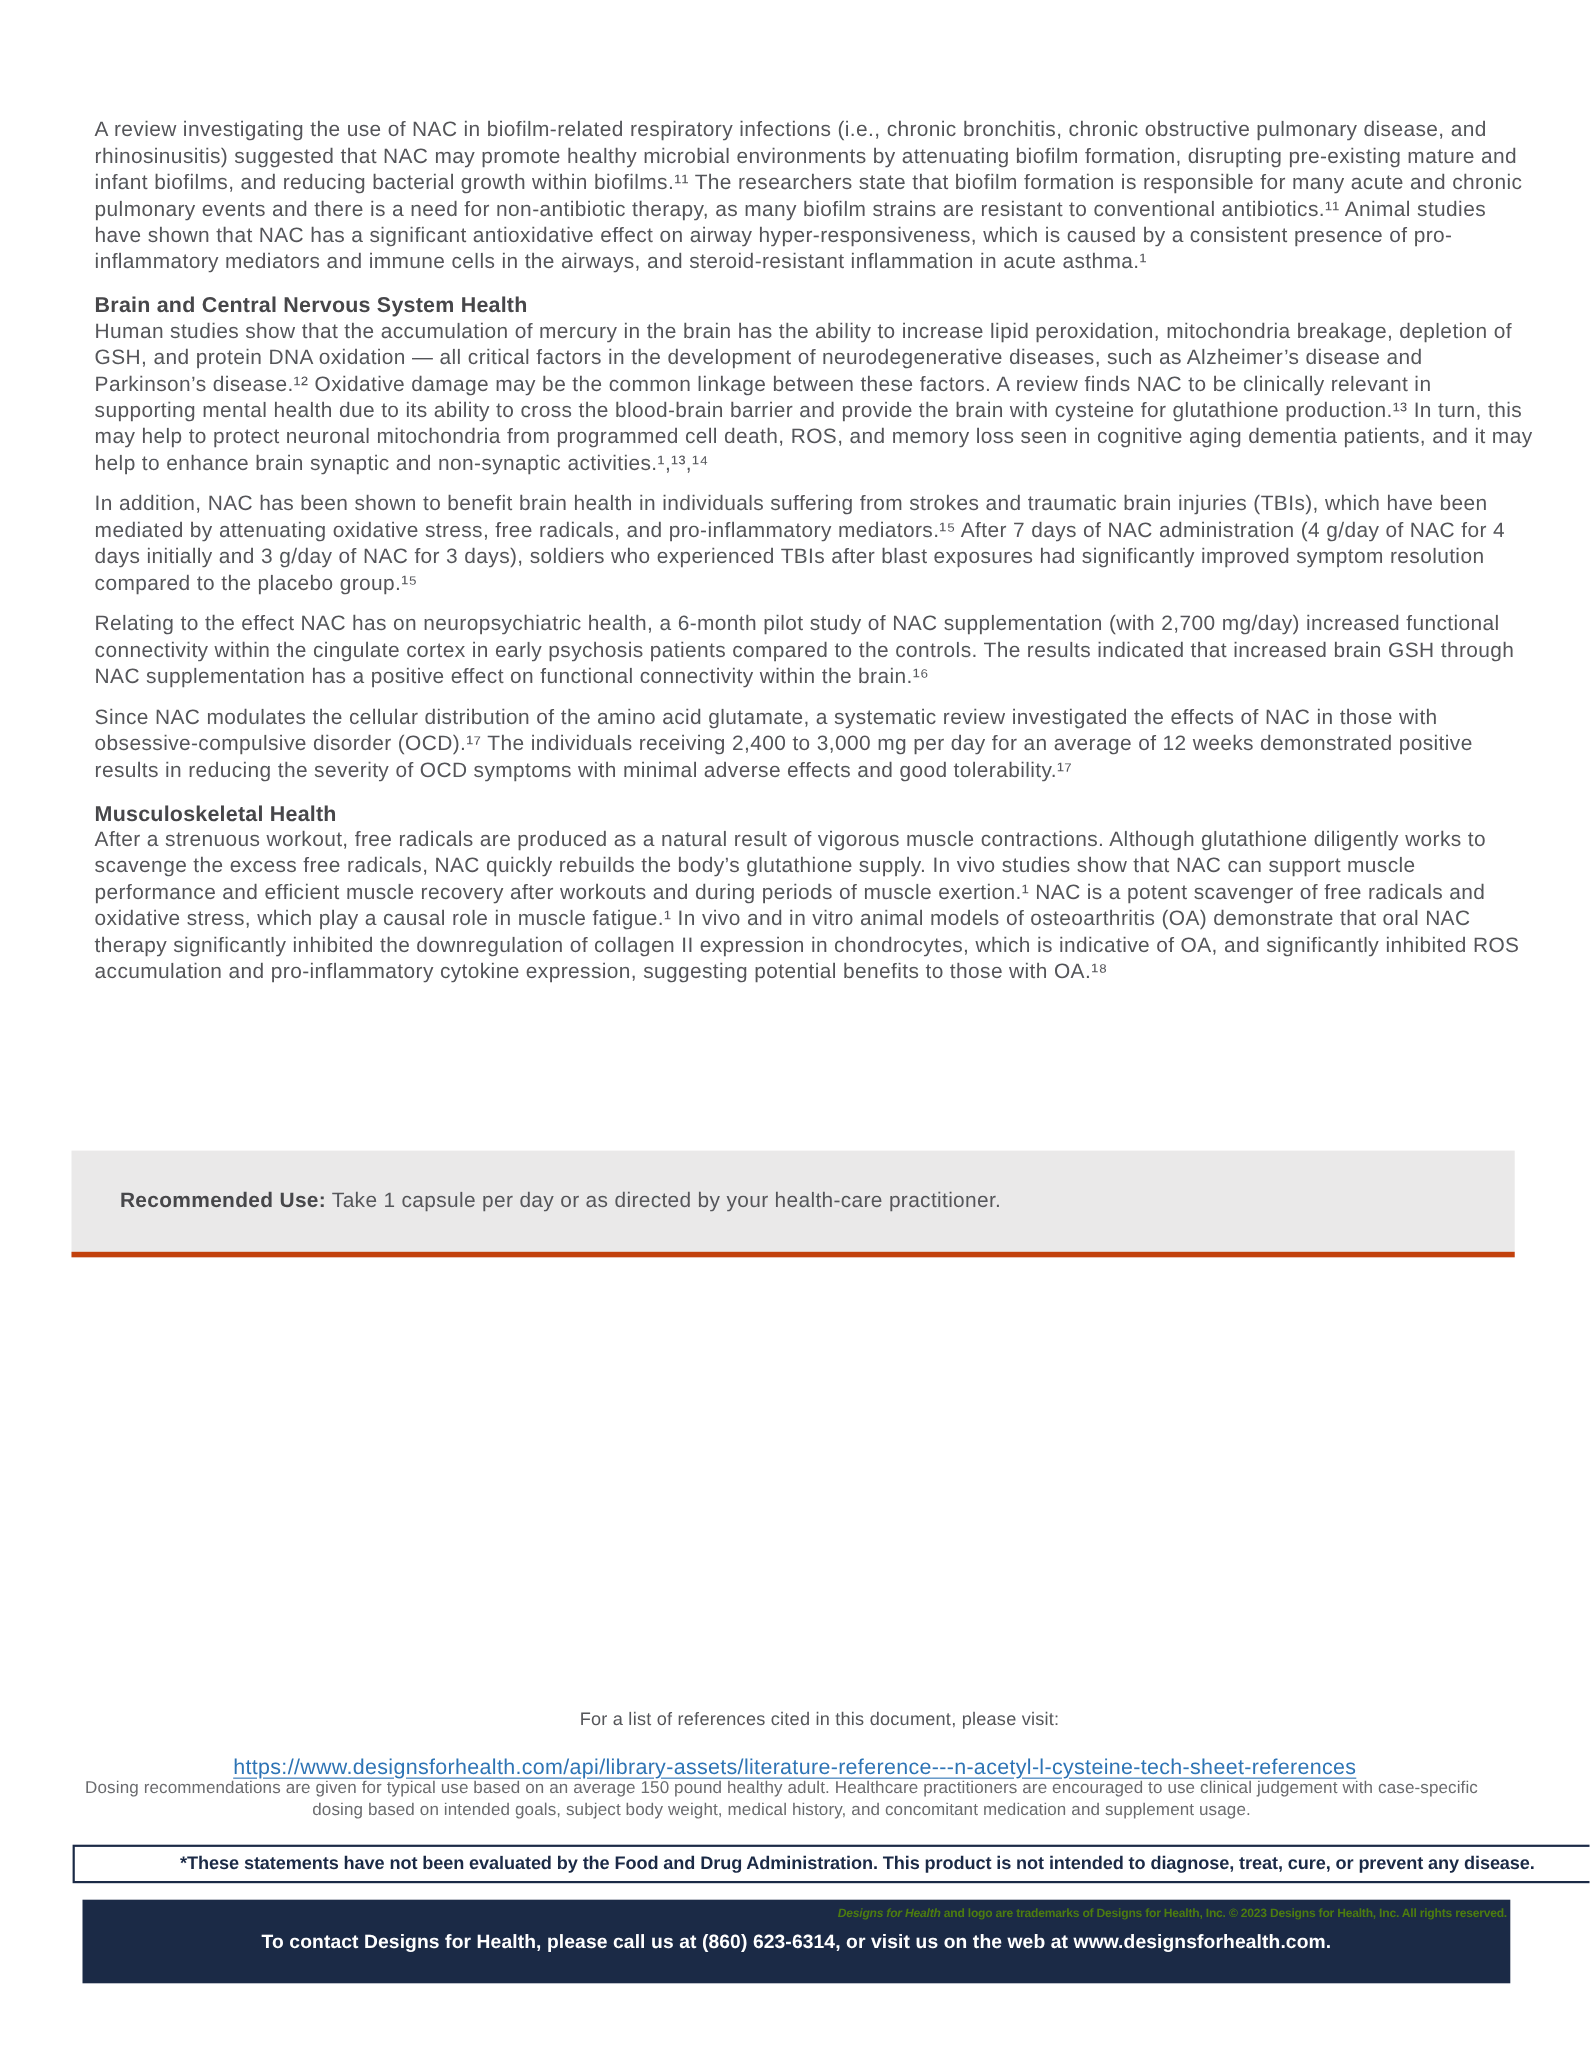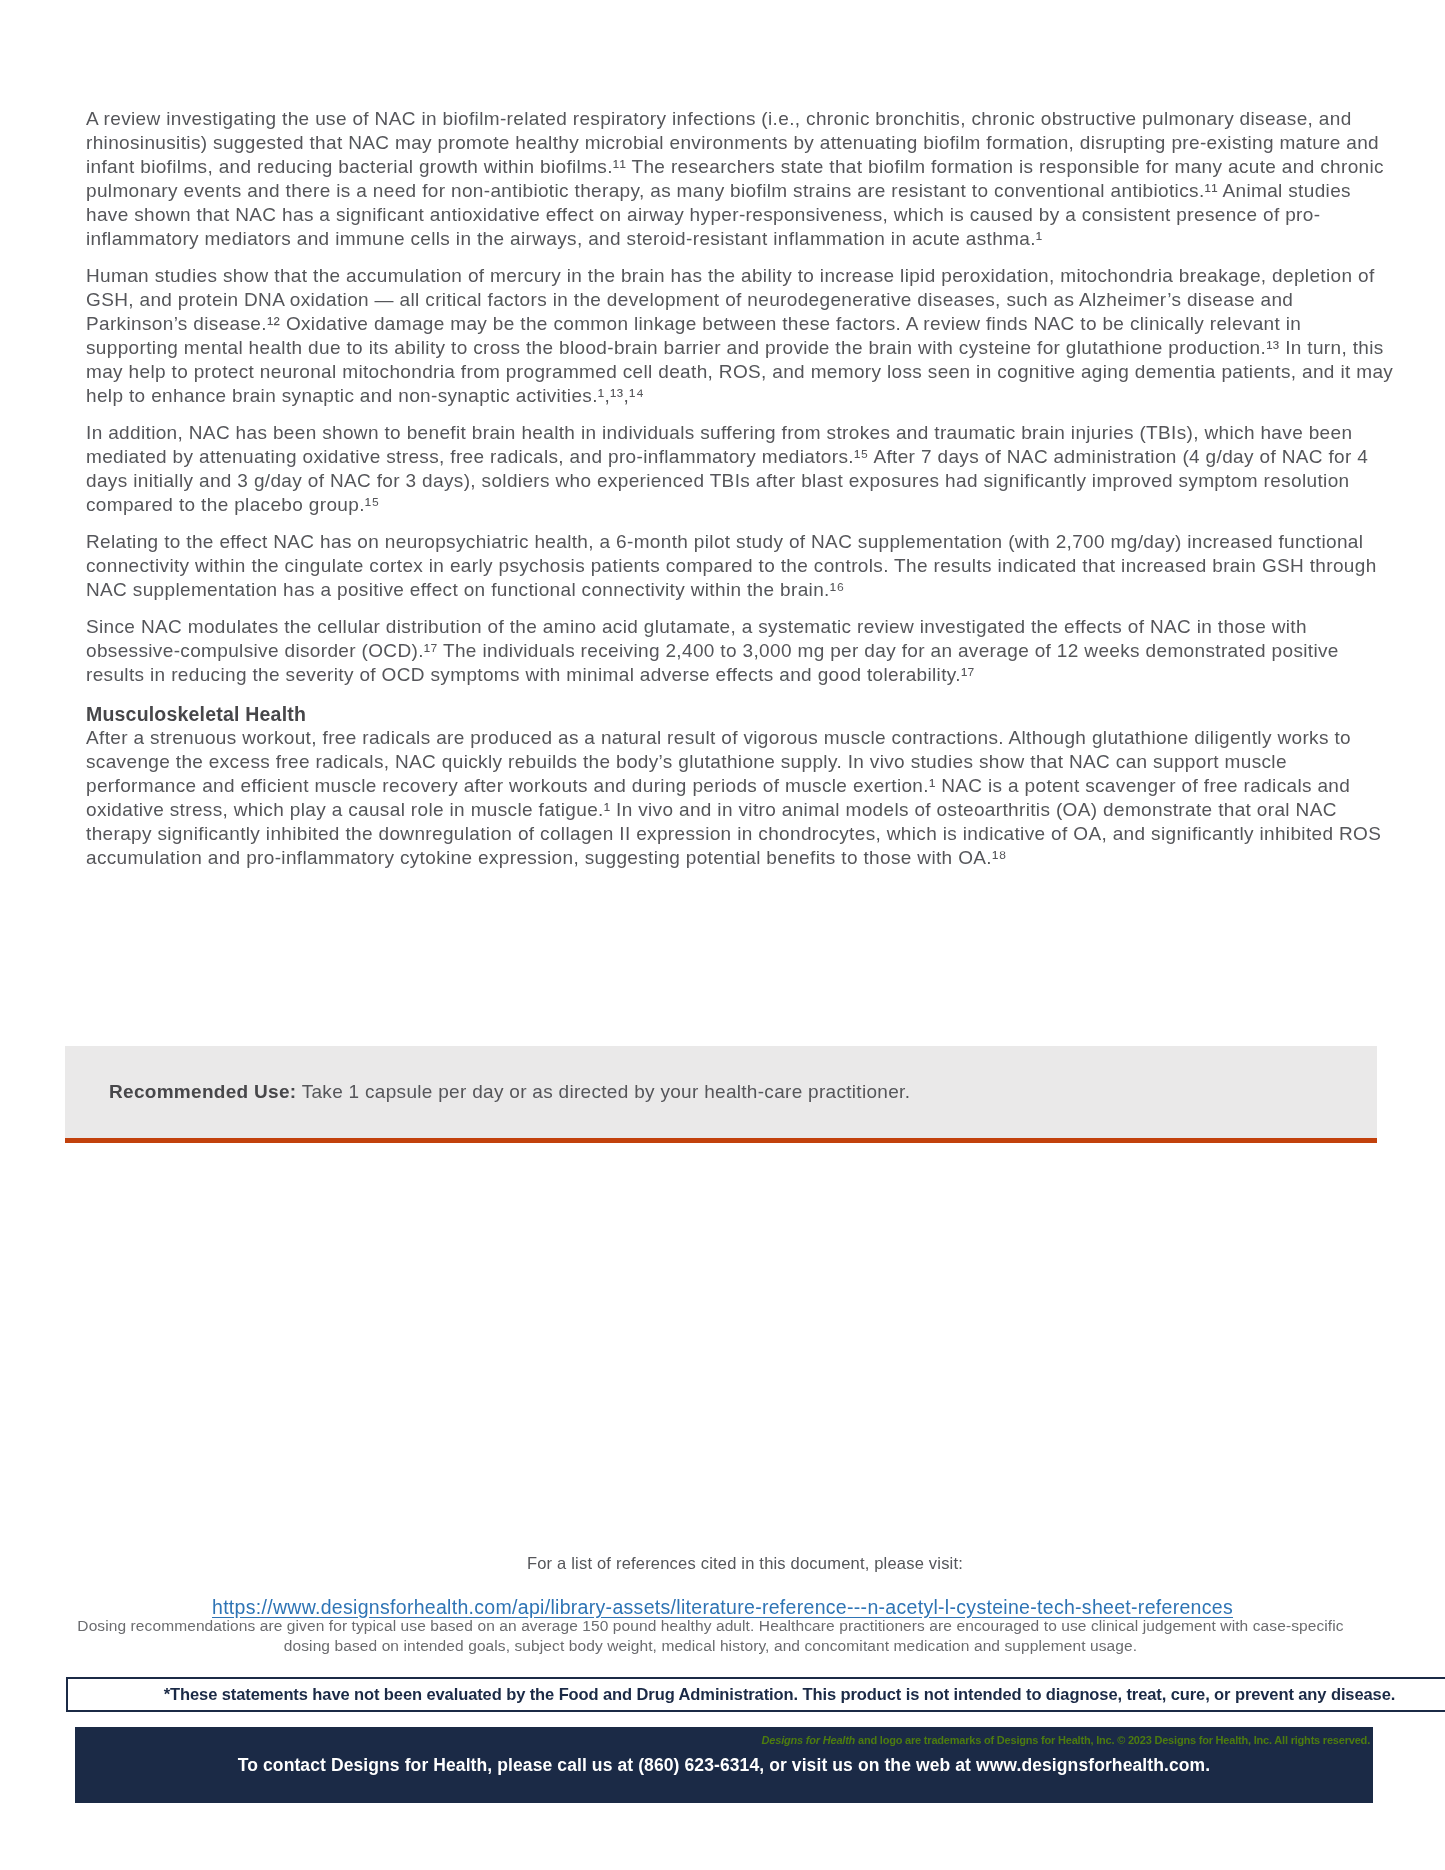--- a/index.html
+++ b/index.html
@@ -86,20 +86,21 @@
   }
   .trademark .brand{font-style:italic;}
 </style>
 </head>
 <body>
 
 <div class="page">
 
   <div class="article">
     <p class="para">A review investigating the use of NAC in biofilm-related respiratory infections (i.e., chronic bronchitis, chronic obstructive pulmonary disease, and rhinosinusitis) suggested that NAC may promote healthy microbial environments by attenuating biofilm formation, disrupting pre-existing mature and infant biofilms, and reducing bacterial growth within biofilms.¹¹ The researchers state that biofilm formation is responsible for many acute and chronic pulmonary events and there is a need for non-antibiotic therapy, as many biofilm strains are resistant to conventional antibiotics.¹¹ Animal studies have shown that NAC has a significant antioxidative effect on airway hyper-responsiveness, which is caused by a consistent presence of pro-inflammatory mediators and immune cells in the airways, and steroid-resistant inflammation in acute asthma.¹</p>
+    <h2 class="sec-heading">Brain and Central Nervous System Health</h2>
     <p class="para">Human studies show that the accumulation of mercury in the brain has the ability to increase lipid peroxidation, mitochondria breakage, depletion of GSH, and protein DNA oxidation — all critical factors in the development of neurodegenerative diseases, such as Alzheimer’s disease and Parkinson’s disease.¹² Oxidative damage may be the common linkage between these factors. A review finds NAC to be clinically relevant in supporting mental health due to its ability to cross the blood-brain barrier and provide the brain with cysteine for glutathione production.¹³ In turn, this may help to protect neuronal mitochondria from programmed cell death, ROS, and memory loss seen in cognitive aging dementia patients, and it may help to enhance brain synaptic and non-synaptic activities.¹,¹³,¹⁴</p>
     <p class="para">In addition, NAC has been shown to benefit brain health in individuals suffering from strokes and traumatic brain injuries (TBIs), which have been mediated by attenuating oxidative stress, free radicals, and pro-inflammatory mediators.¹⁵ After 7 days of NAC administration (4 g/day of NAC for 4 days initially and 3 g/day of NAC for 3 days), soldiers who experienced TBIs after blast exposures had significantly improved symptom resolution compared to the placebo group.¹⁵</p>
     <p class="para">Relating to the effect NAC has on neuropsychiatric health, a 6-month pilot study of NAC supplementation (with 2,700 mg/day) increased functional connectivity within the cingulate cortex in early psychosis patients compared to the controls. The results indicated that increased brain GSH through NAC supplementation has a positive effect on functional connectivity within the brain.¹⁶</p>
     <p class="para">Since NAC modulates the cellular distribution of the amino acid glutamate, a systematic review investigated the effects of NAC in those with obsessive-compulsive disorder (OCD).¹⁷ The individuals receiving 2,400 to 3,000 mg per day for an average of 12 weeks demonstrated positive results in reducing the severity of OCD symptoms with minimal adverse effects and good tolerability.¹⁷</p>
     <h2 class="sec-heading">Musculoskeletal Health</h2>
     <p class="para">After a strenuous workout, free radicals are produced as a natural result of vigorous muscle contractions. Although glutathione diligently works to scavenge the excess free radicals, NAC quickly rebuilds the body’s glutathione supply. In vivo studies show that NAC can support muscle performance and efficient muscle recovery after workouts and during periods of muscle exertion.¹ NAC is a potent scavenger of free radicals and oxidative stress, which play a causal role in muscle fatigue.¹ In vivo and in vitro animal models of osteoarthritis (OA) demonstrate that oral NAC therapy significantly inhibited the downregulation of collagen II expression in chondrocytes, which is indicative of OA, and significantly inhibited ROS accumulation and pro-inflammatory cytokine expression, suggesting potential benefits to those with OA.¹⁸</p>
   </div>
 
   <div class="rec-box">
     <span>

